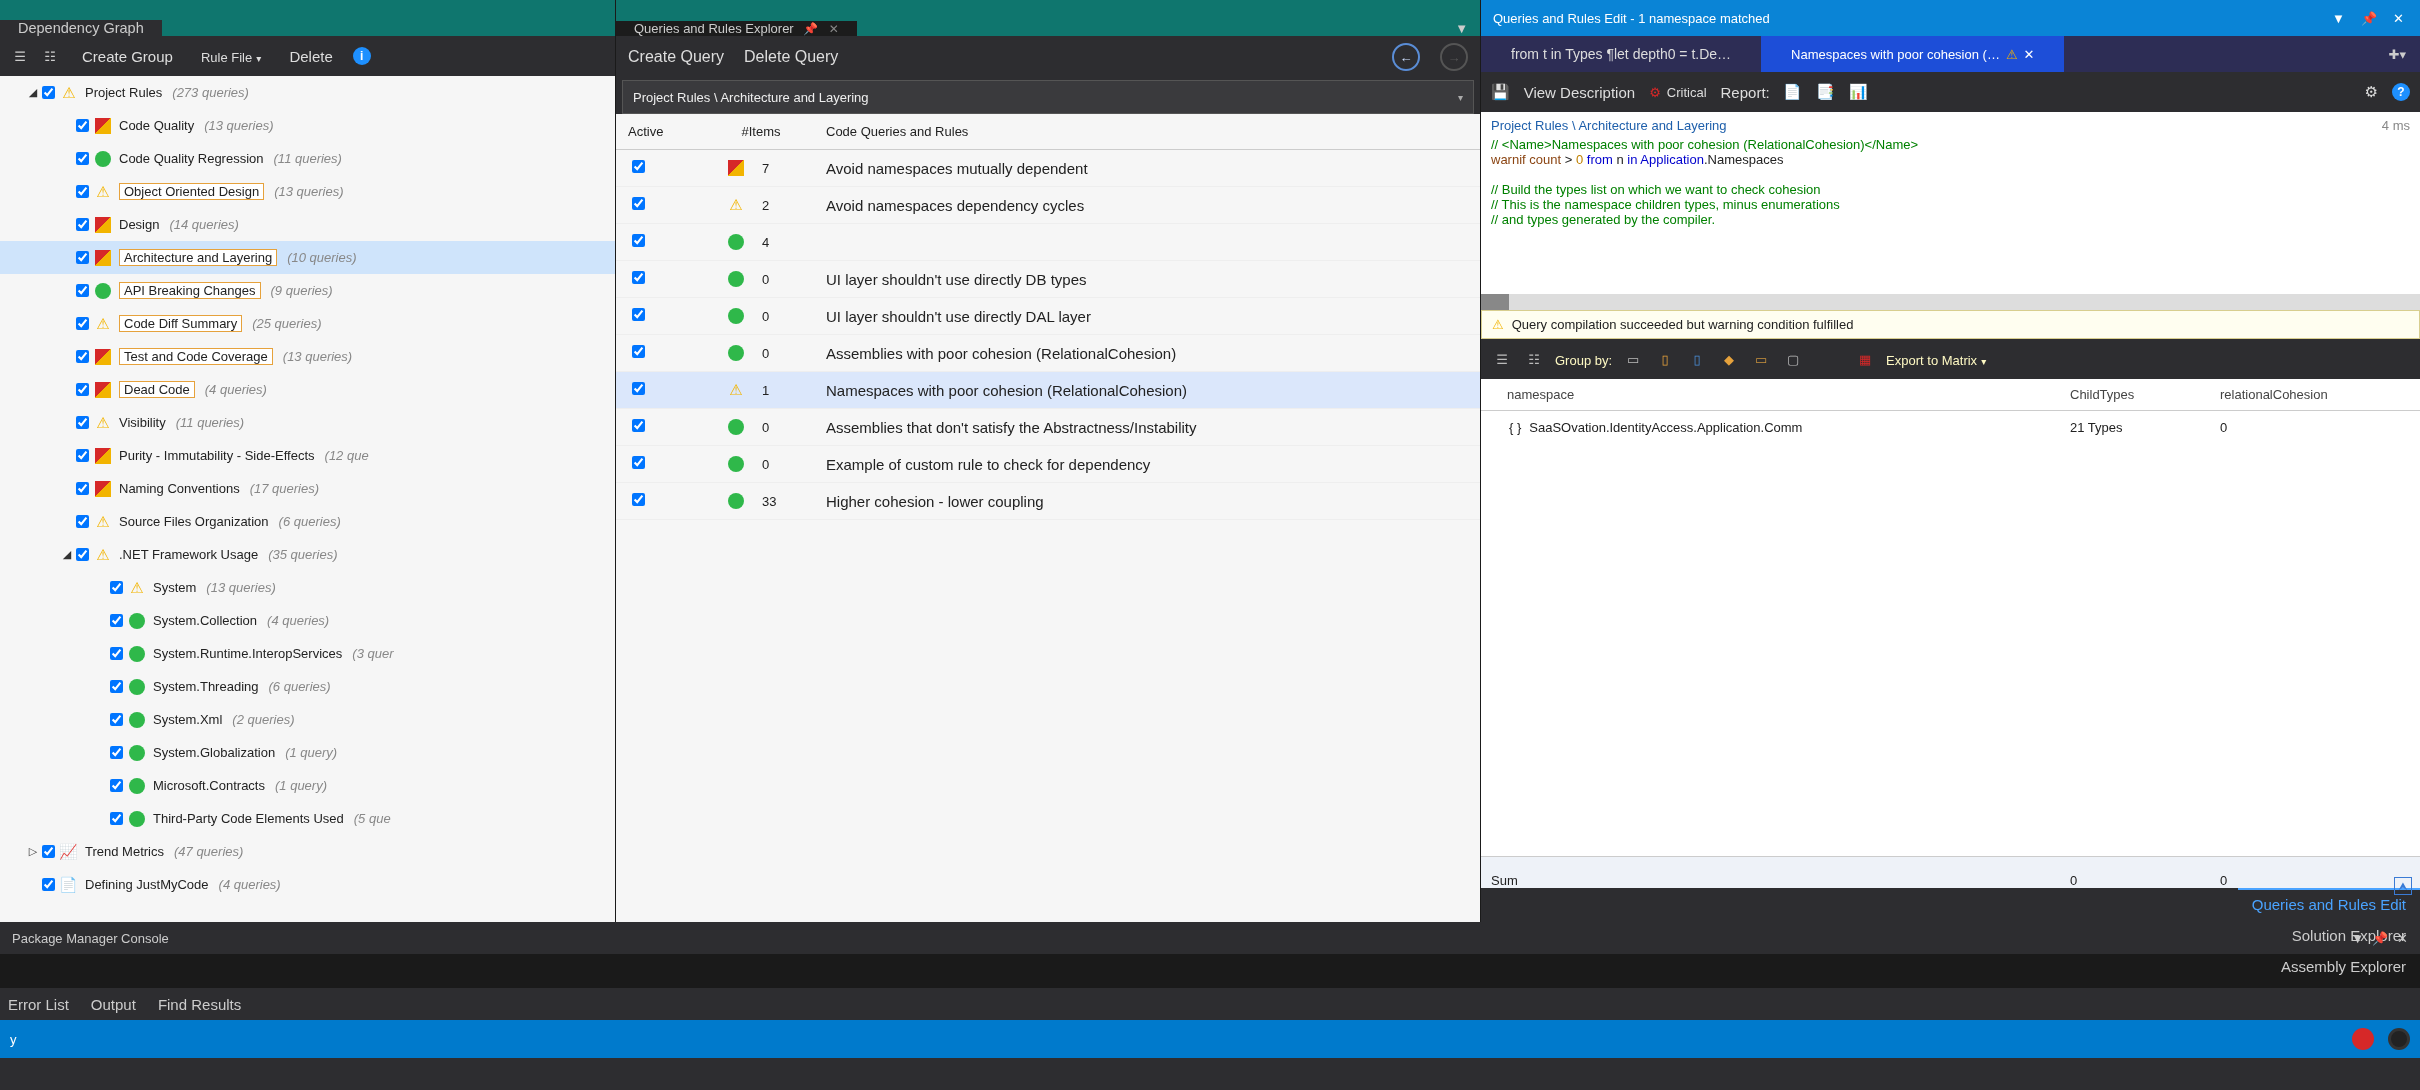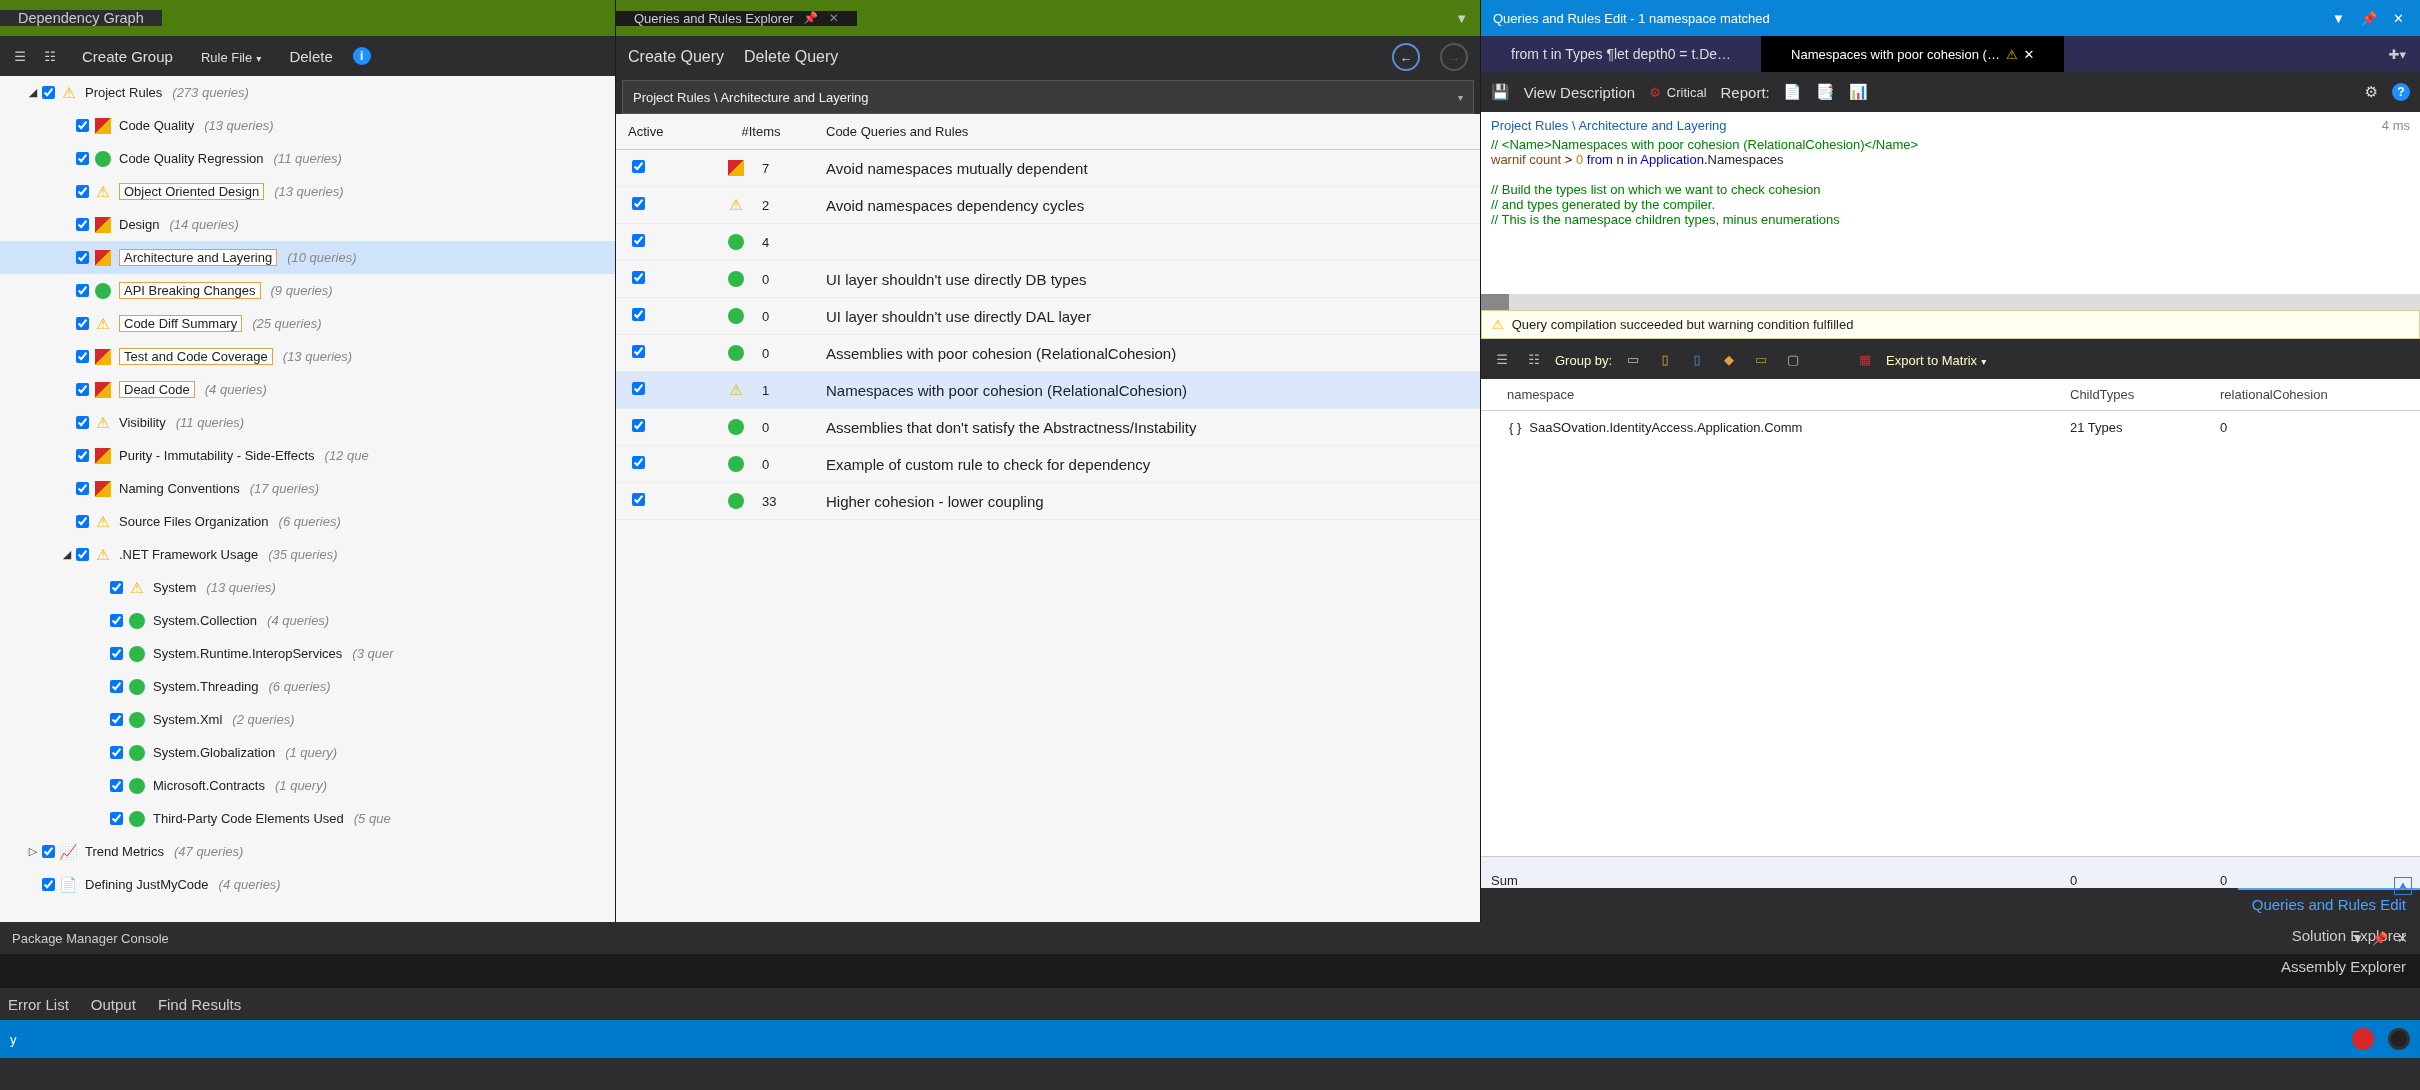--- a/index.html
+++ b/index.html
@@ -4,21 +4,21 @@
 <style>
 * { box-sizing: border-box; margin: 0; padding: 0; font-family: "Segoe UI", Tahoma, sans-serif; font-size: 13px; }
 body { background: #2d2d30; color: #ccc; width: 2420px; height: 1090px; overflow: hidden; position: relative; }
 
 .layout { display: flex; height: 922px; }
 .col-left { width: 615px; display: flex; flex-direction: column; background: #2d2d30; }
 .col-mid  { width: 865px; display: flex; flex-direction: column; background: #2d2d30; border-left: 1px solid #1a1a1a; }
 .col-right{ flex: 1; display: flex; flex-direction: column; background: #2d2d30; border-left: 1px solid #1a1a1a; }
 
 
-.tabstrip { height: 36px; display: flex; align-items: center; background: #4d7c0f; }
+.tabstrip { height: 36px; display: flex; align-items: flex-end; background: #0f766e; }
 .tab { padding: 0 18px; display: flex; align-items: center; color: #ccc; cursor: pointer; font-size: 14.5px; }
 .tab.inactive { background: #2d2d30; }
 .tab.active { background: #1c1c1c; }
 .tab .glyph { margin-left: 10px; color: #888; font-size: 12px; }
 .tabstrip .dd { margin-left: auto; padding: 0 12px; display: flex; align-items: center; color: #ccc; cursor: pointer; }
 
 
 .toolbar { height: 40px; display: flex; align-items: center; gap: 12px; padding: 0 8px; background: #2d2d30; }
 .toolbar .btn { padding: 4px 8px; color: #ddd; cursor: pointer; font-size: 15px; }
 .toolbar .iconset { display: flex; gap: 6px; }
@@ -57,21 +57,21 @@
 .mrow { display:flex; height:37px; align-items:center; border-bottom:1px solid #eee; }
 .mrow.selrow{ background:#dbe7fb;}
 .mrow .c1{width:80px;padding-left:16px;} .mrow .c2{width:130px;display:flex;align-items:center;gap:10px;padding-left:30px;} .mrow .c3{flex:1; font-size:15px;}
 
 
 .rp-title { height:36px; background:#0a84d6; color:#fff; display:flex; align-items:center; padding:0 12px; font-size:15px; gap:8px;}
 .rp-title .spacer{flex:1;}
 .rp-title .wicon{cursor:pointer; padding:0 4px;}
 .rp-tabs { height:36px; background:#2d2d55; display:flex; }
 .rp-tabs .rtab{ padding:0 30px; display:flex; align-items:center; color:#ddd; font-size:14px; cursor:pointer; gap:6px;}
-.rp-tabs .rtab.active{ background:#000000; color:#fff;}
+.rp-tabs .rtab.active{ background:#1d4ed8; color:#fff;}
 .rp-tabs .plus{margin-left:auto;padding:0 14px;display:flex;align-items:center;color:#ccc;}
 .rp-tools { height:40px; display:flex; align-items:center; gap:14px; padding:0 10px; background:#2d2d30; }
 .rp-tools .rbtn{color:#ddd;font-size:15px;cursor:pointer;display:flex;align-items:center;gap:6px;}
 .rp-tools .sep{flex:1;}
 .code { background:#fff; color:#222; padding:6px 10px; font-family:Consolas,monospace; font-size:15px; height:182px; overflow:hidden; position:relative;}
 .code .crumb{color:#1e5fab; font-family:"Segoe UI"; font-size:14px; margin-bottom:4px; display:flex;}
 .code .crumb .tm{margin-left:auto;color:#888;}
 .code-scroll{height:16px;background:#ddd;position:relative;}
 .code-scroll .thumb{position:absolute;left:0;top:0;height:100%;width:28px;background:#888;}
 .compmsg{ background:#fffef0; border:1px solid #d8ce8f; color:#222; padding:6px 10px; display:flex; align-items:center; gap:8px; font-size:14.5px;}
@@ -503,22 +503,22 @@
     </div>
     <div class="code">
       <div class="crumb">
         <span>Project Rules \ Architecture and Layering</span>
         <span class="tm">4 ms</span>
       </div>
       <div><span class="kw-green">// &lt;Name&gt;</span><span class="kw-green">Namespaces with poor cohesion (RelationalCohesion)</span><span class="kw-green">&lt;/Name&gt;</span></div>
       <div><span class="kw-brown">warnif</span> <span class="kw-brown">count</span> <span>&gt;</span> <span class="kw-num">0</span> <span class="kw-blue">from</span> <span>n</span> <span class="kw-blue">in</span> <span class="kw-blue">Application</span><span>.Namespaces</span></div>
       <div>&nbsp;</div>
       <div class="kw-green">// Build the types list on which we want to check cohesion</div>
+      <div class="kw-green">// This is the namespace children types, minus enumerations</div>
       <div class="kw-green">// and types generated by the compiler.</div>
-      <div class="kw-green">// This is the namespace children types, minus enumerations</div>
     </div>
     <div class="code-scroll">
         <div class="thumb"></div>
       </div>
     <div class="compmsg">
       <span class="i-warn" style="color:#f2b400">⚠</span>
       <span>Query compilation succeeded but warning condition fulfilled</span>
     </div>
     <div class="groupbar">
       <div class="ic">☰</div>

